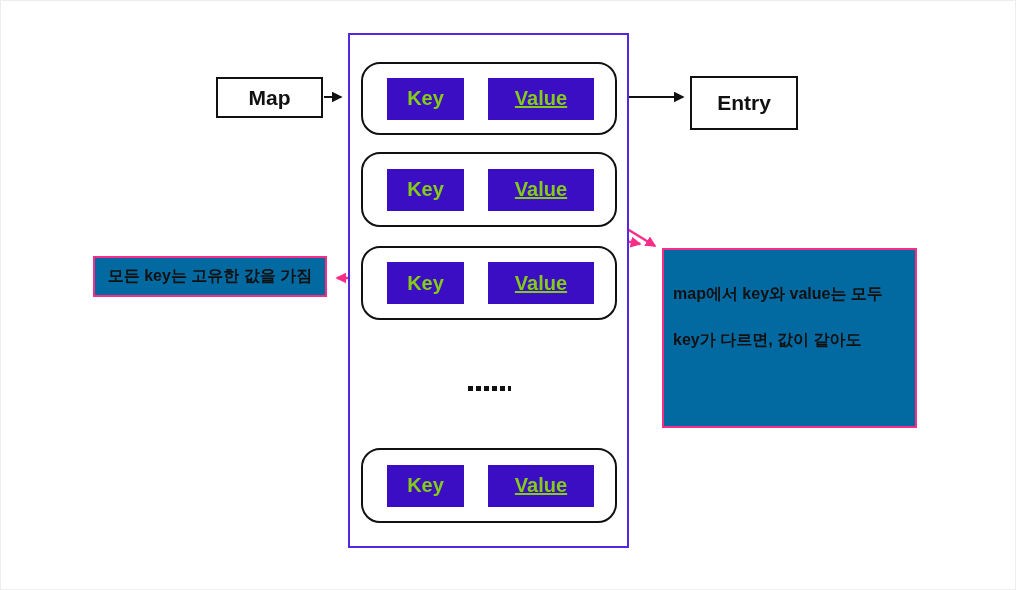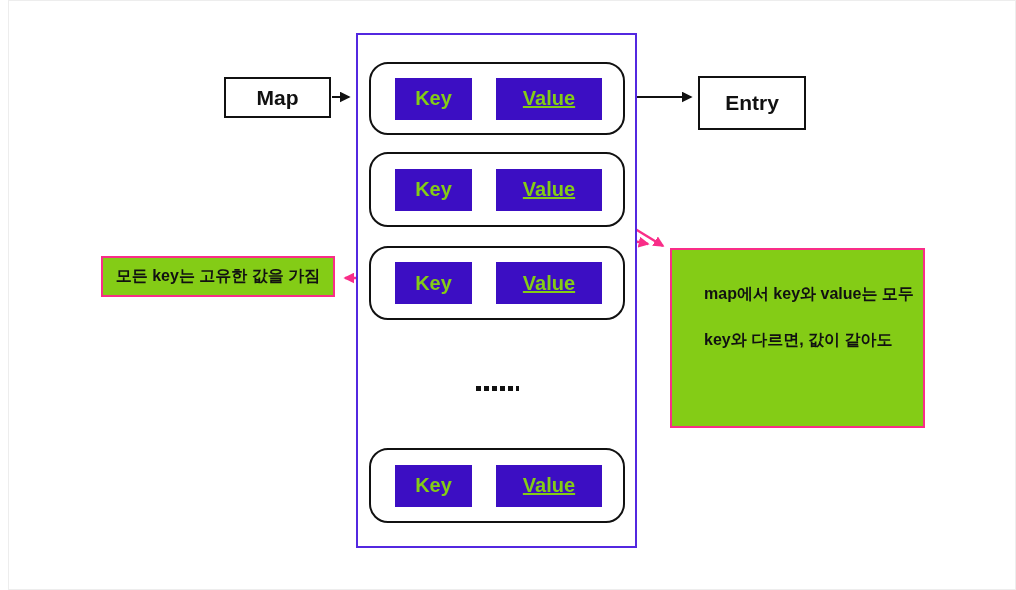--- a/index.html
+++ b/index.html
@@ -11,21 +11,20 @@
   }
   *{margin:0;padding:0;box-sizing:border-box;}
   html,body{background:#fff;}
   body{
     font-family:"Liberation Sans","DejaVu Sans",sans-serif;
     width:1016px;height:590px;position:relative;overflow:hidden;
   }
   .page{
     position:absolute;inset:0;background:var(--paper);
     box-shadow:inset 0 0 0 1px #ededed;
-    margin-left:8px;
   }
   
   .map-container{
     position:absolute;left:348px;top:33px;width:281px;height:515px;
     border:2.5px solid var(--container-border);background:#fff;
   }
   
   .entry-row{
     position:absolute;width:256px;border:2.5px solid var(--line-black);
     border-radius:19px;background:#fff;
@@ -44,30 +43,30 @@
   
   .plain-box{
     position:absolute;border:2px solid var(--line-black);background:#fff;
     display:flex;align-items:center;justify-content:center;
     font-weight:bold;font-size:21px;color:#111;
   }
   .map-box{left:216px;top:77px;width:107px;height:41px;}
   .entry-box{left:690px;top:76px;width:108px;height:54px;}
   
   .note{
-    border:2.5px solid var(--note-pink);background:#84cc16;color:#111;
+    border:2.5px solid var(--note-pink);background:#0369a1;color:#111;
     font-weight:bold;font-size:16px;position:absolute;
   }
   .note-left{
     left:93px;top:256px;width:234px;height:41px;
     display:flex;align-items:center;justify-content:center;
   }
   .note-right{
     left:662px;top:248px;width:255px;height:180px;
-    padding:32px 10px 0 32px;line-height:23px;
+    padding:32px 10px 0 9px;line-height:23px;
   }
   .note-line{min-height:23px;white-space:nowrap;}
   
   .dots{
     position:absolute;left:468px;top:386px;width:43px;height:5px;
     background-image:repeating-linear-gradient(90deg,#111 0 5px,transparent 5px 8px);
   }
   .sr{position:absolute;width:1px;height:1px;overflow:hidden;opacity:0;}
   
   svg.overlay{position:absolute;inset:0;width:1016px;height:590px;pointer-events:none;}
@@ -120,16 +119,16 @@
 
   <div class="dots">
     <span class="sr">......</span>
   </div>
 
   <div class="note note-left">모든 key는 고유한 값을 가짐</div>
 
   <div class="note note-right">
     <div class="note-line">map에서 key와 value는 모두</div>
     <div class="note-line"></div>
-    <div class="note-line">key와 다르면, 값이 같아도</div>
+    <div class="note-line">key가 다르면, 값이 같아도</div>
   </div>
 
 </div>
 
 </body></html>

